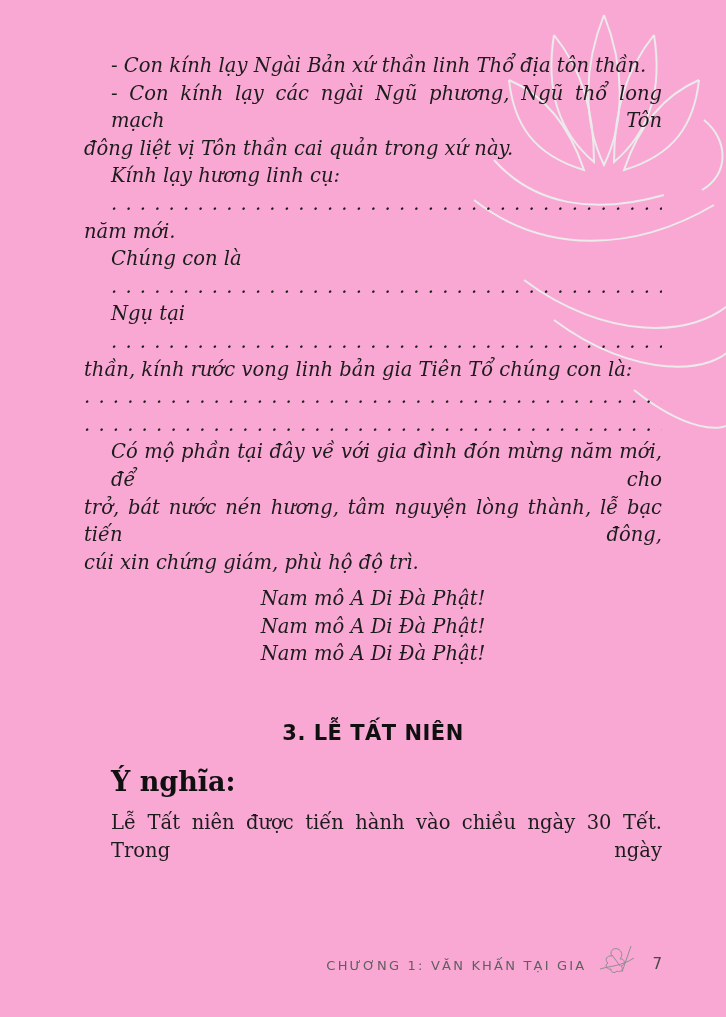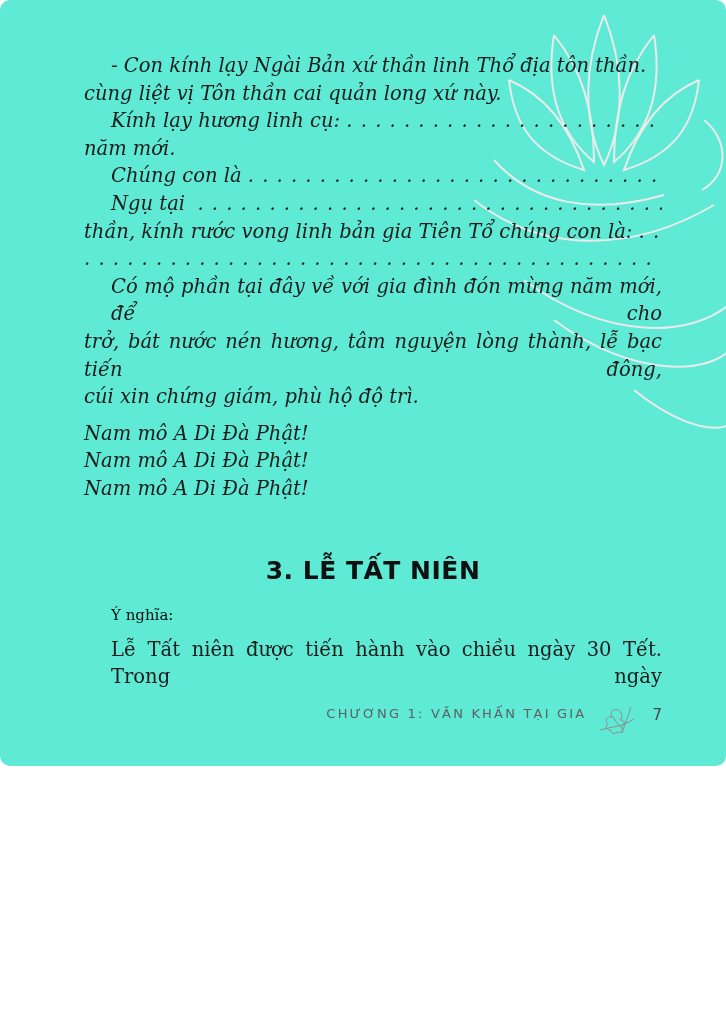--- a/index.html
+++ b/index.html
@@ -1,46 +1,45 @@
 <!DOCTYPE html>
 <html><head>
 <meta charset="utf-8">
 <style>
   html,body { margin:0; padding:0; background:#fff; }
   .page {
-    position:relative; width:726px; height:766px; background:#5eead4;
+    position:relative; width:726px; height:1017px; background:#f9a8d4;
     overflow:hidden; font-family:"DejaVu Serif","Liberation Serif",serif;
     color:#1c1c1c;
-    border-radius:10px;
   }
   .watermark { position:absolute; top:-10px; right:-8px; width:300px; height:470px; pointer-events:none; }
   .content { position:absolute; left:84px; top:52px; width:578px; }
   .prayer { font-style:italic; font-size:19.5px; line-height:27.6px; }
   .line { min-height:27.6px; white-space:nowrap; }
   .line.wrapok { white-space:normal; }
   .indent { padding-left:27px; }
   .justify { text-align:justify; text-align-last:justify; white-space:normal; }
-  .center { text-align:left; white-space:normal; }
-  .dotline { display:flex; }
+  .center { text-align:center; white-space:normal; }
+  .dotline { display:flex;flex-direction:column; }
   .dotline .t { white-space:pre; flex:0 0 auto; }
   .dotline .dots { flex:1 1 auto; overflow:hidden; white-space:nowrap; letter-spacing:1px; }
   .chant { margin-top:9px; }
   .sec-heading {
     margin-top:53px; text-align:center;
     font-family:"DejaVu Sans","Liberation Sans",sans-serif;
-    font-weight:bold; font-size:25px; letter-spacing:0.5px; color:#101010;
+    font-weight:bold; font-size:21px; letter-spacing:0.5px; color:#101010;
   }
   .sub-heading {
     margin-top:21px; padding-left:27px;
-    font-weight:normal; font-size:15px; color:#101010;
+    font-weight:bold; font-size:27px; color:#101010;
   }
   .meaning { margin-top:12px; font-size:19.5px; line-height:27.6px; word-spacing:2px; }
   .footer {
-    position:absolute; right:64px; bottom:32px;
-    display:flex; align-items:flex-start; gap:12px;
+    position:absolute; right:64px; bottom:44px;
+    display:flex; align-items:flex-end; gap:12px;
   }
   .chapter {
     font-family:"DejaVu Sans","Liberation Sans",sans-serif;
     font-size:13px; letter-spacing:2.2px; color:#5f5f5f; font-weight:500;
   }
   .pagenum {
     font-family:"DejaVu Sans","Liberation Sans",sans-serif;
     font-size:15px; color:#474747;
   }
   .ornament { flex:0 0 auto; }
@@ -61,21 +60,22 @@
     <path d="M270,130 C295,150 295,185 268,200"></path>
     <path d="M90,290 C170,350 260,350 300,310"></path>
     <path d="M120,330 C200,390 280,385 300,355"></path>
     <path d="M200,400 C250,440 290,445 300,430"></path>
   </svg>
 
   <div class="content">
 
     <div class="prayer" id="prayer-lines">
         <div class="line indent wrapok">- Con kính lạy Ngài Bản xứ thần linh Thổ địa tôn thần.</div>
-        <div class="line wrapok">cùng liệt vị Tôn thần cai quản long xứ này.</div>
+        <div class="line indent justify">- Con kính lạy các ngài Ngũ phương, Ngũ thổ long mạch Tôn</div>
+        <div class="line wrapok">đông liệt vị Tôn thần cai quản trong xứ này.</div>
         <div class="line indent dotline">
           <span class="t">Kính lạy hương linh cụ: </span>
           <span class="dots">. . . . . . . . . . . . . . . . . . . . . . . . . . . . . . . . . . . . . . . . . . . . . . . . . . . . . . . . . . . . . . . . . . . . . .</span>
         </div>
         <div class="line wrapok">năm mới.</div>
         <div class="line indent dotline">
           <span class="t">Chúng con là </span>
           <span class="dots">. . . . . . . . . . . . . . . . . . . . . . . . . . . . . . . . . . . . . . . . . . . . . . . . . . . . . . . . . . . . . . . . . . . . . .</span>
         </div>
         <div class="line indent dotline">

